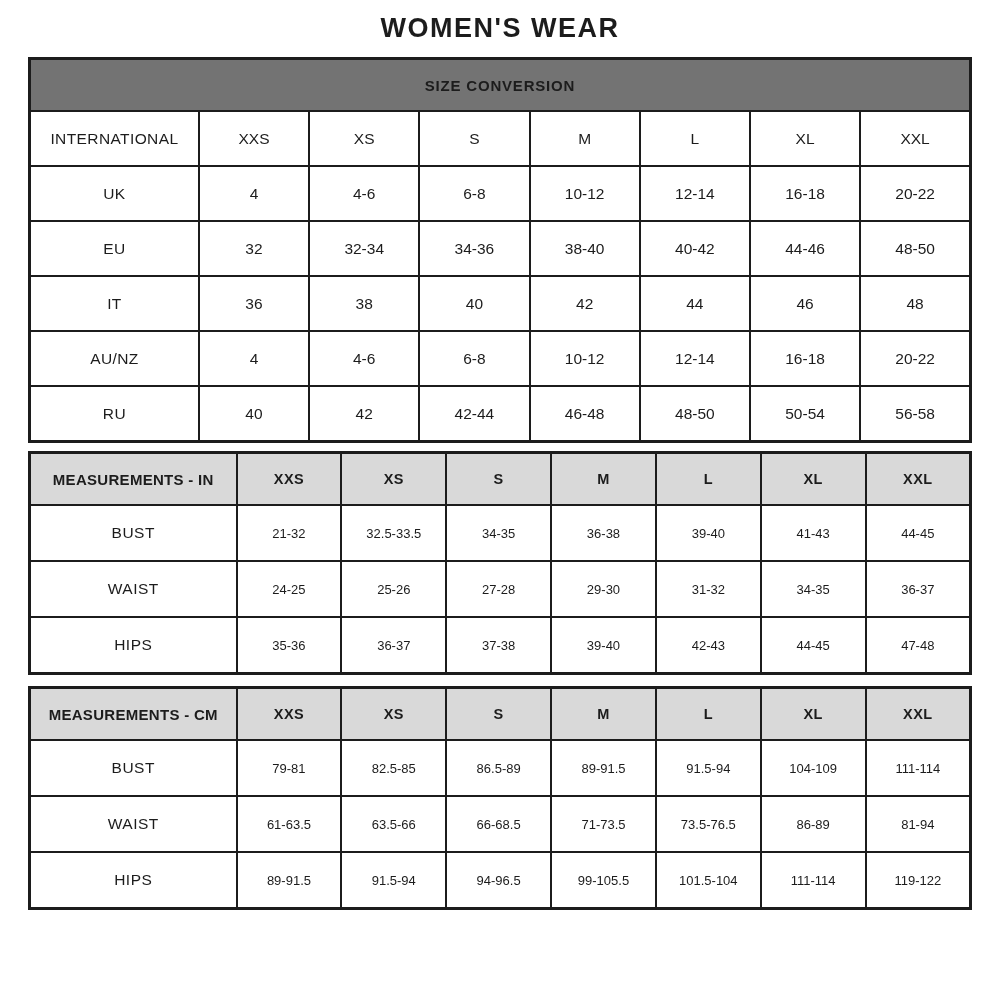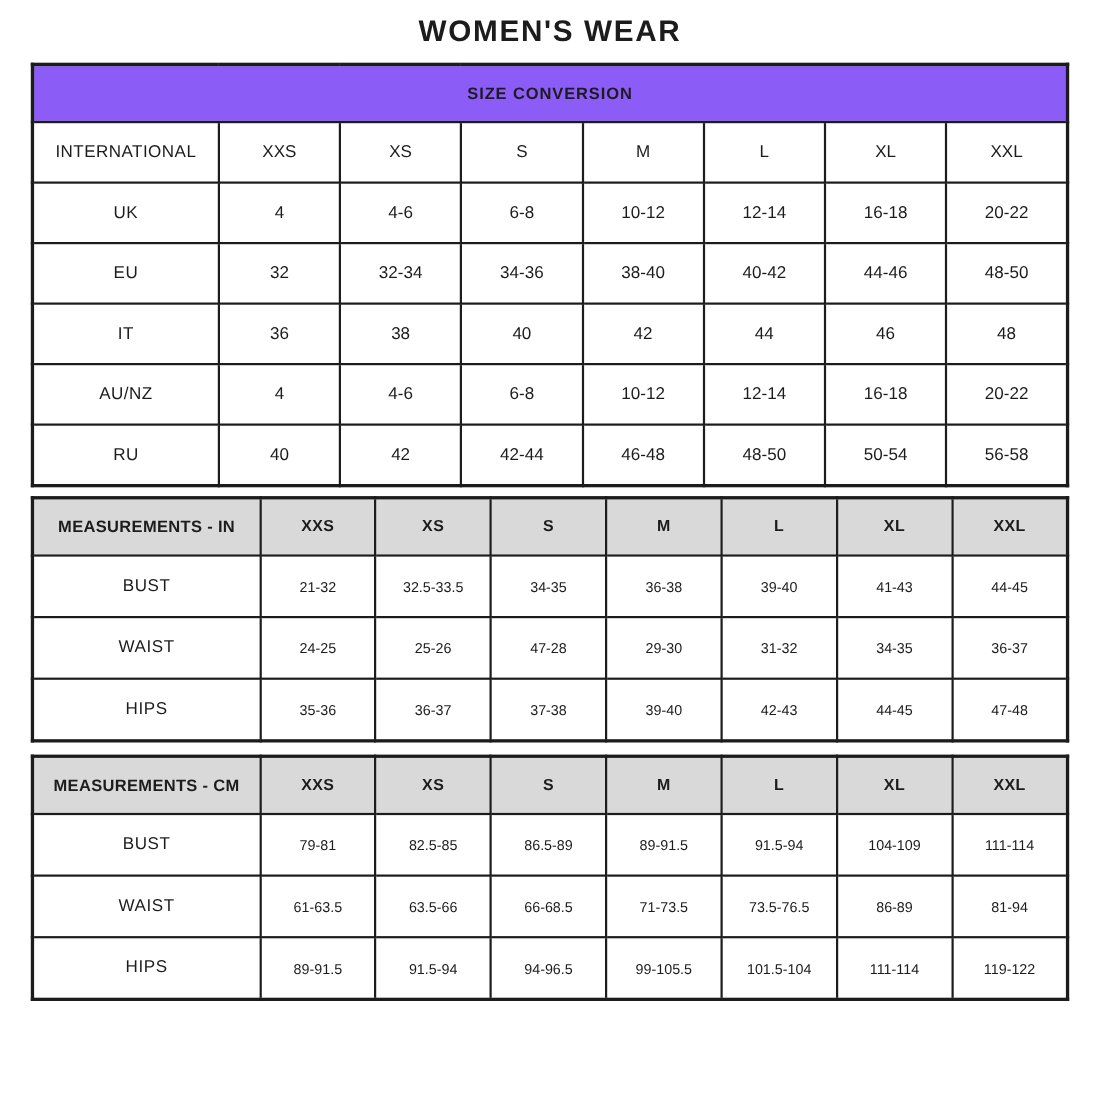--- a/index.html
+++ b/index.html
@@ -35,21 +35,21 @@
     text-align: center;
     vertical-align: middle;
     padding: 0 4px;
     overflow: hidden;
     white-space: nowrap;
   }
   
   table.t1 { margin-top: 0; }
   table.t1 th.span-head {
     height: 50px;
-    background: #8b5cf6;
+    background: #737373;
     font-size: 15px;
     font-weight: 700;
     letter-spacing: 0.8px;
   }
   table.t1 td { height: 53px; font-size: 15.5px; font-weight: 400; }
   table.t1 td.row-label { font-size: 15.5px; letter-spacing: 0.4px; }
   table.t1 col.c-label { width: 18%; }
   
   table.t23 th {
     height: 50px;
@@ -180,21 +180,21 @@
           <td>34-35</td>
           <td>36-38</td>
           <td>39-40</td>
           <td>41-43</td>
           <td>44-45</td>
         </tr>
         <tr>
           <td class="row-label">WAIST</td>
           <td>24-25</td>
           <td>25-26</td>
-          <td>47-28</td>
+          <td>27-28</td>
           <td>29-30</td>
           <td>31-32</td>
           <td>34-35</td>
           <td>36-37</td>
         </tr>
         <tr>
           <td class="row-label">HIPS</td>
           <td>35-36</td>
           <td>36-37</td>
           <td>37-38</td>

